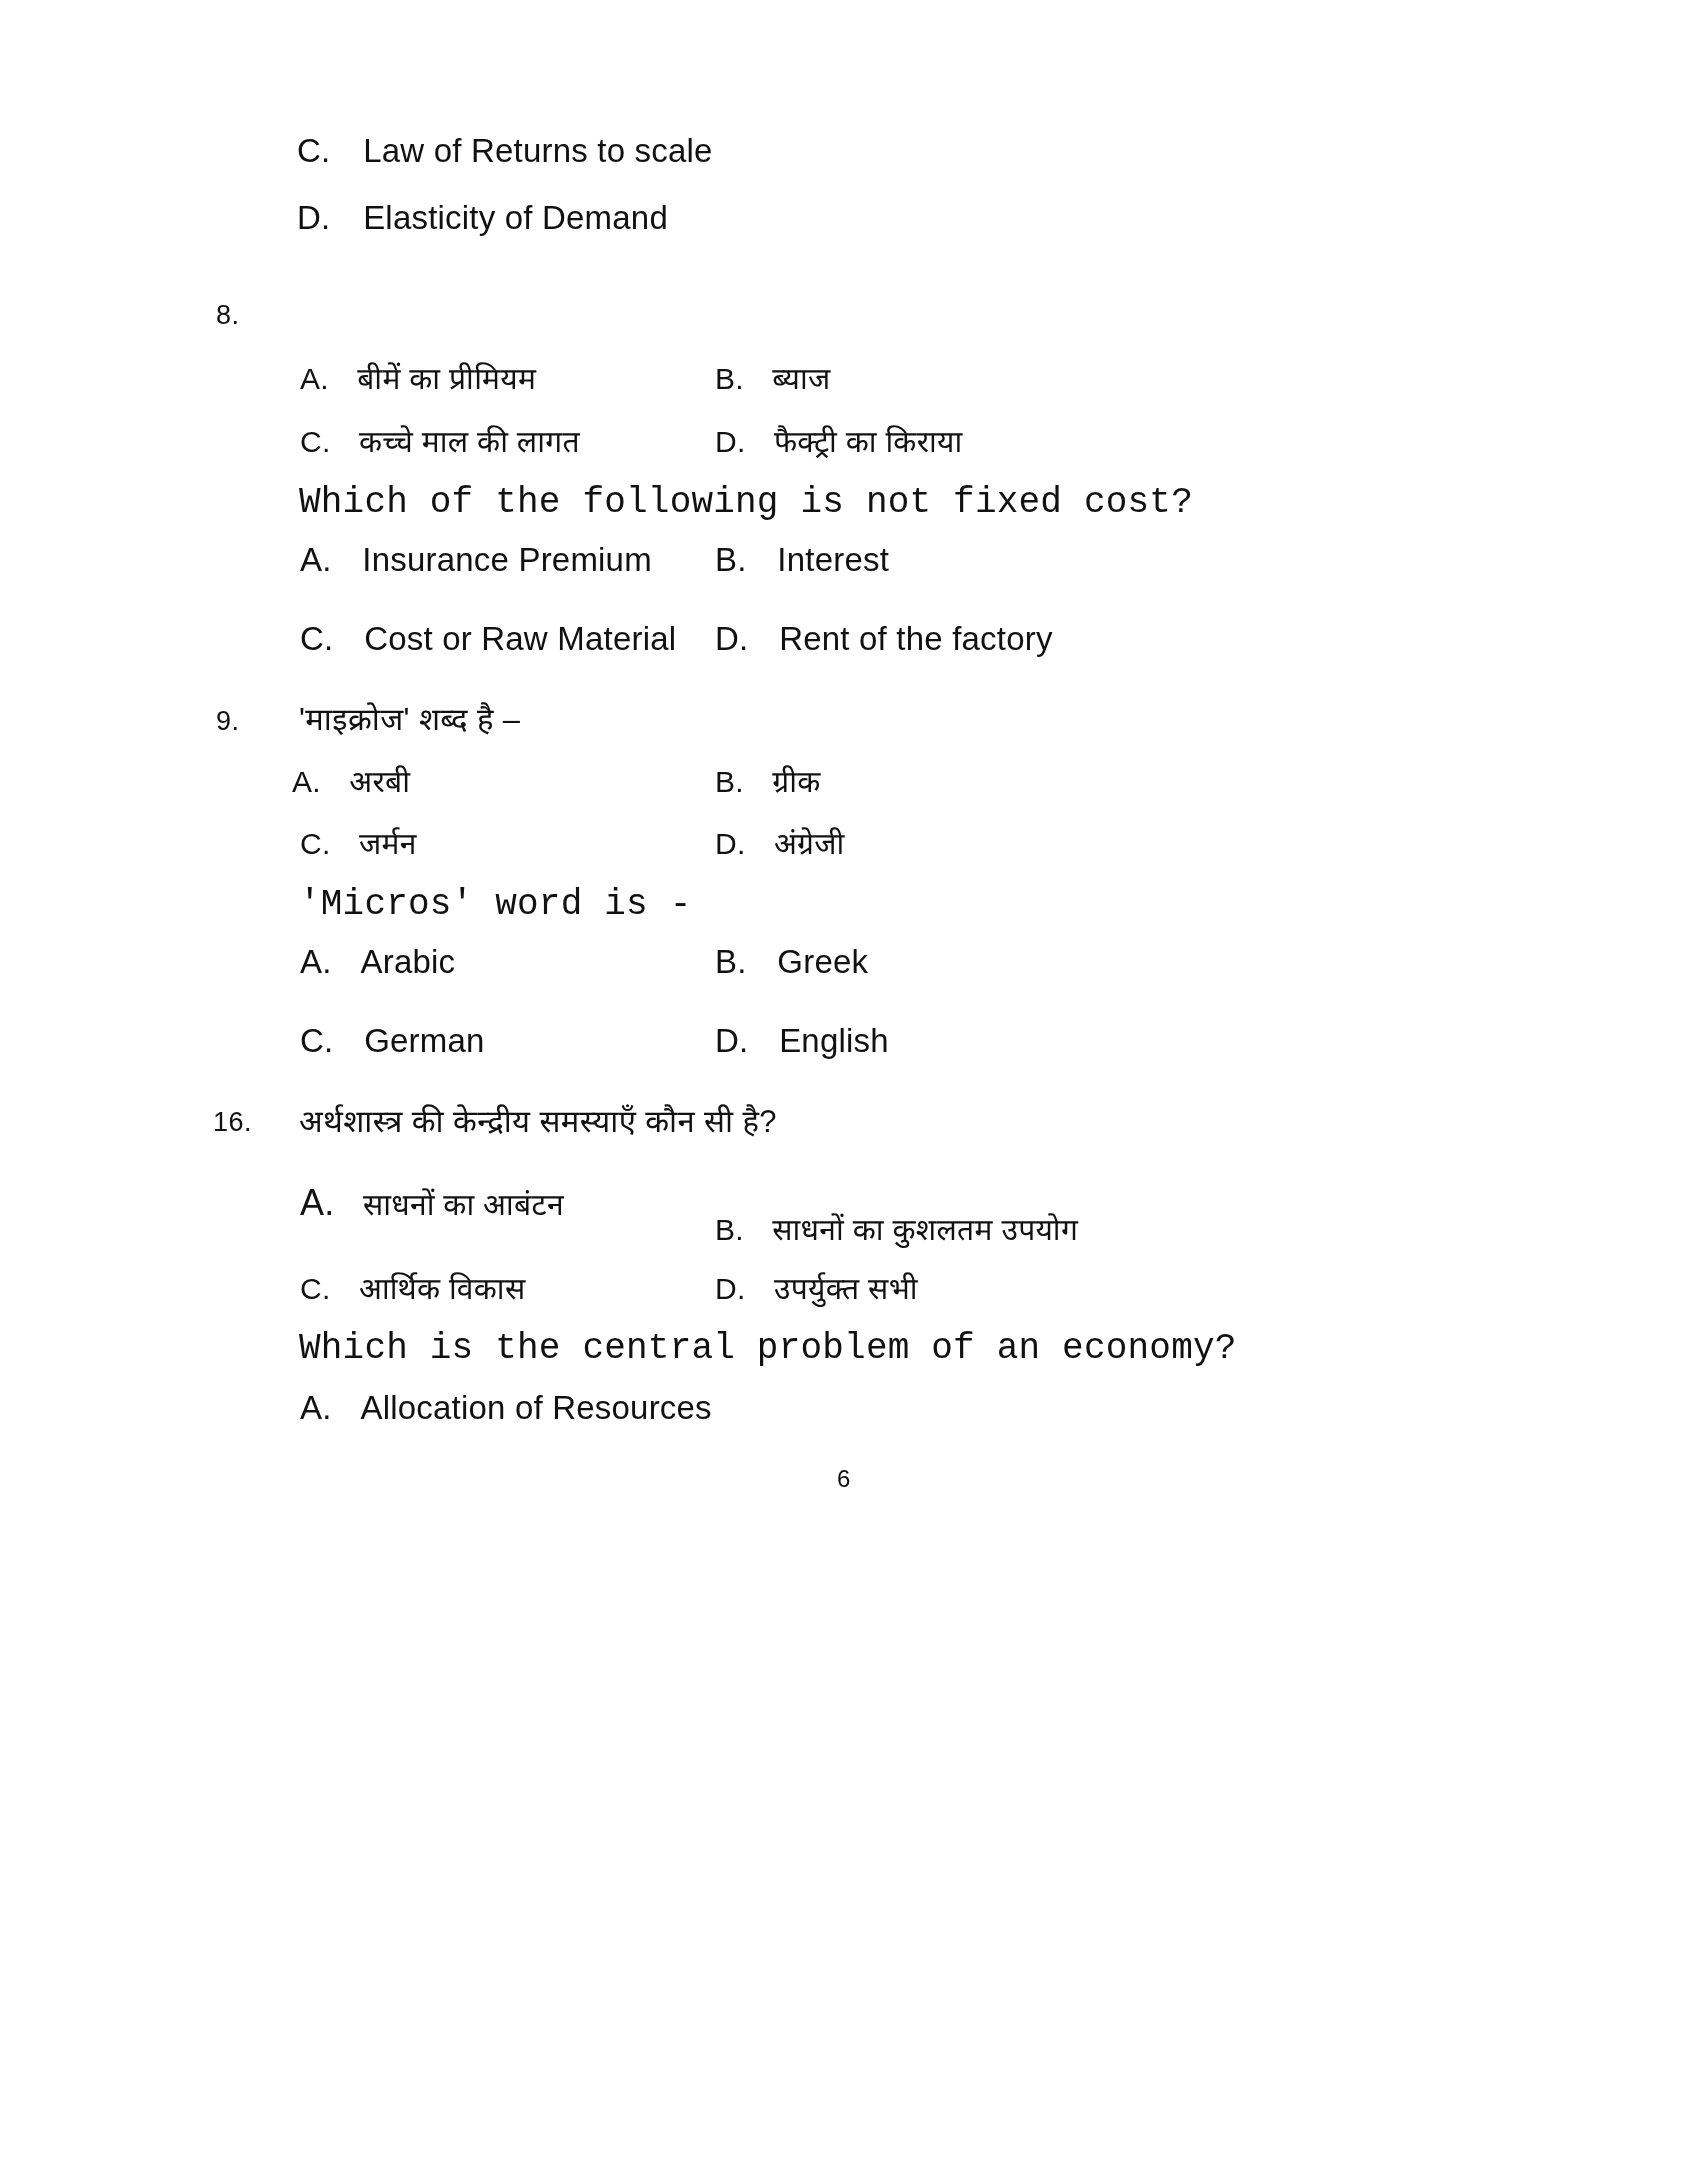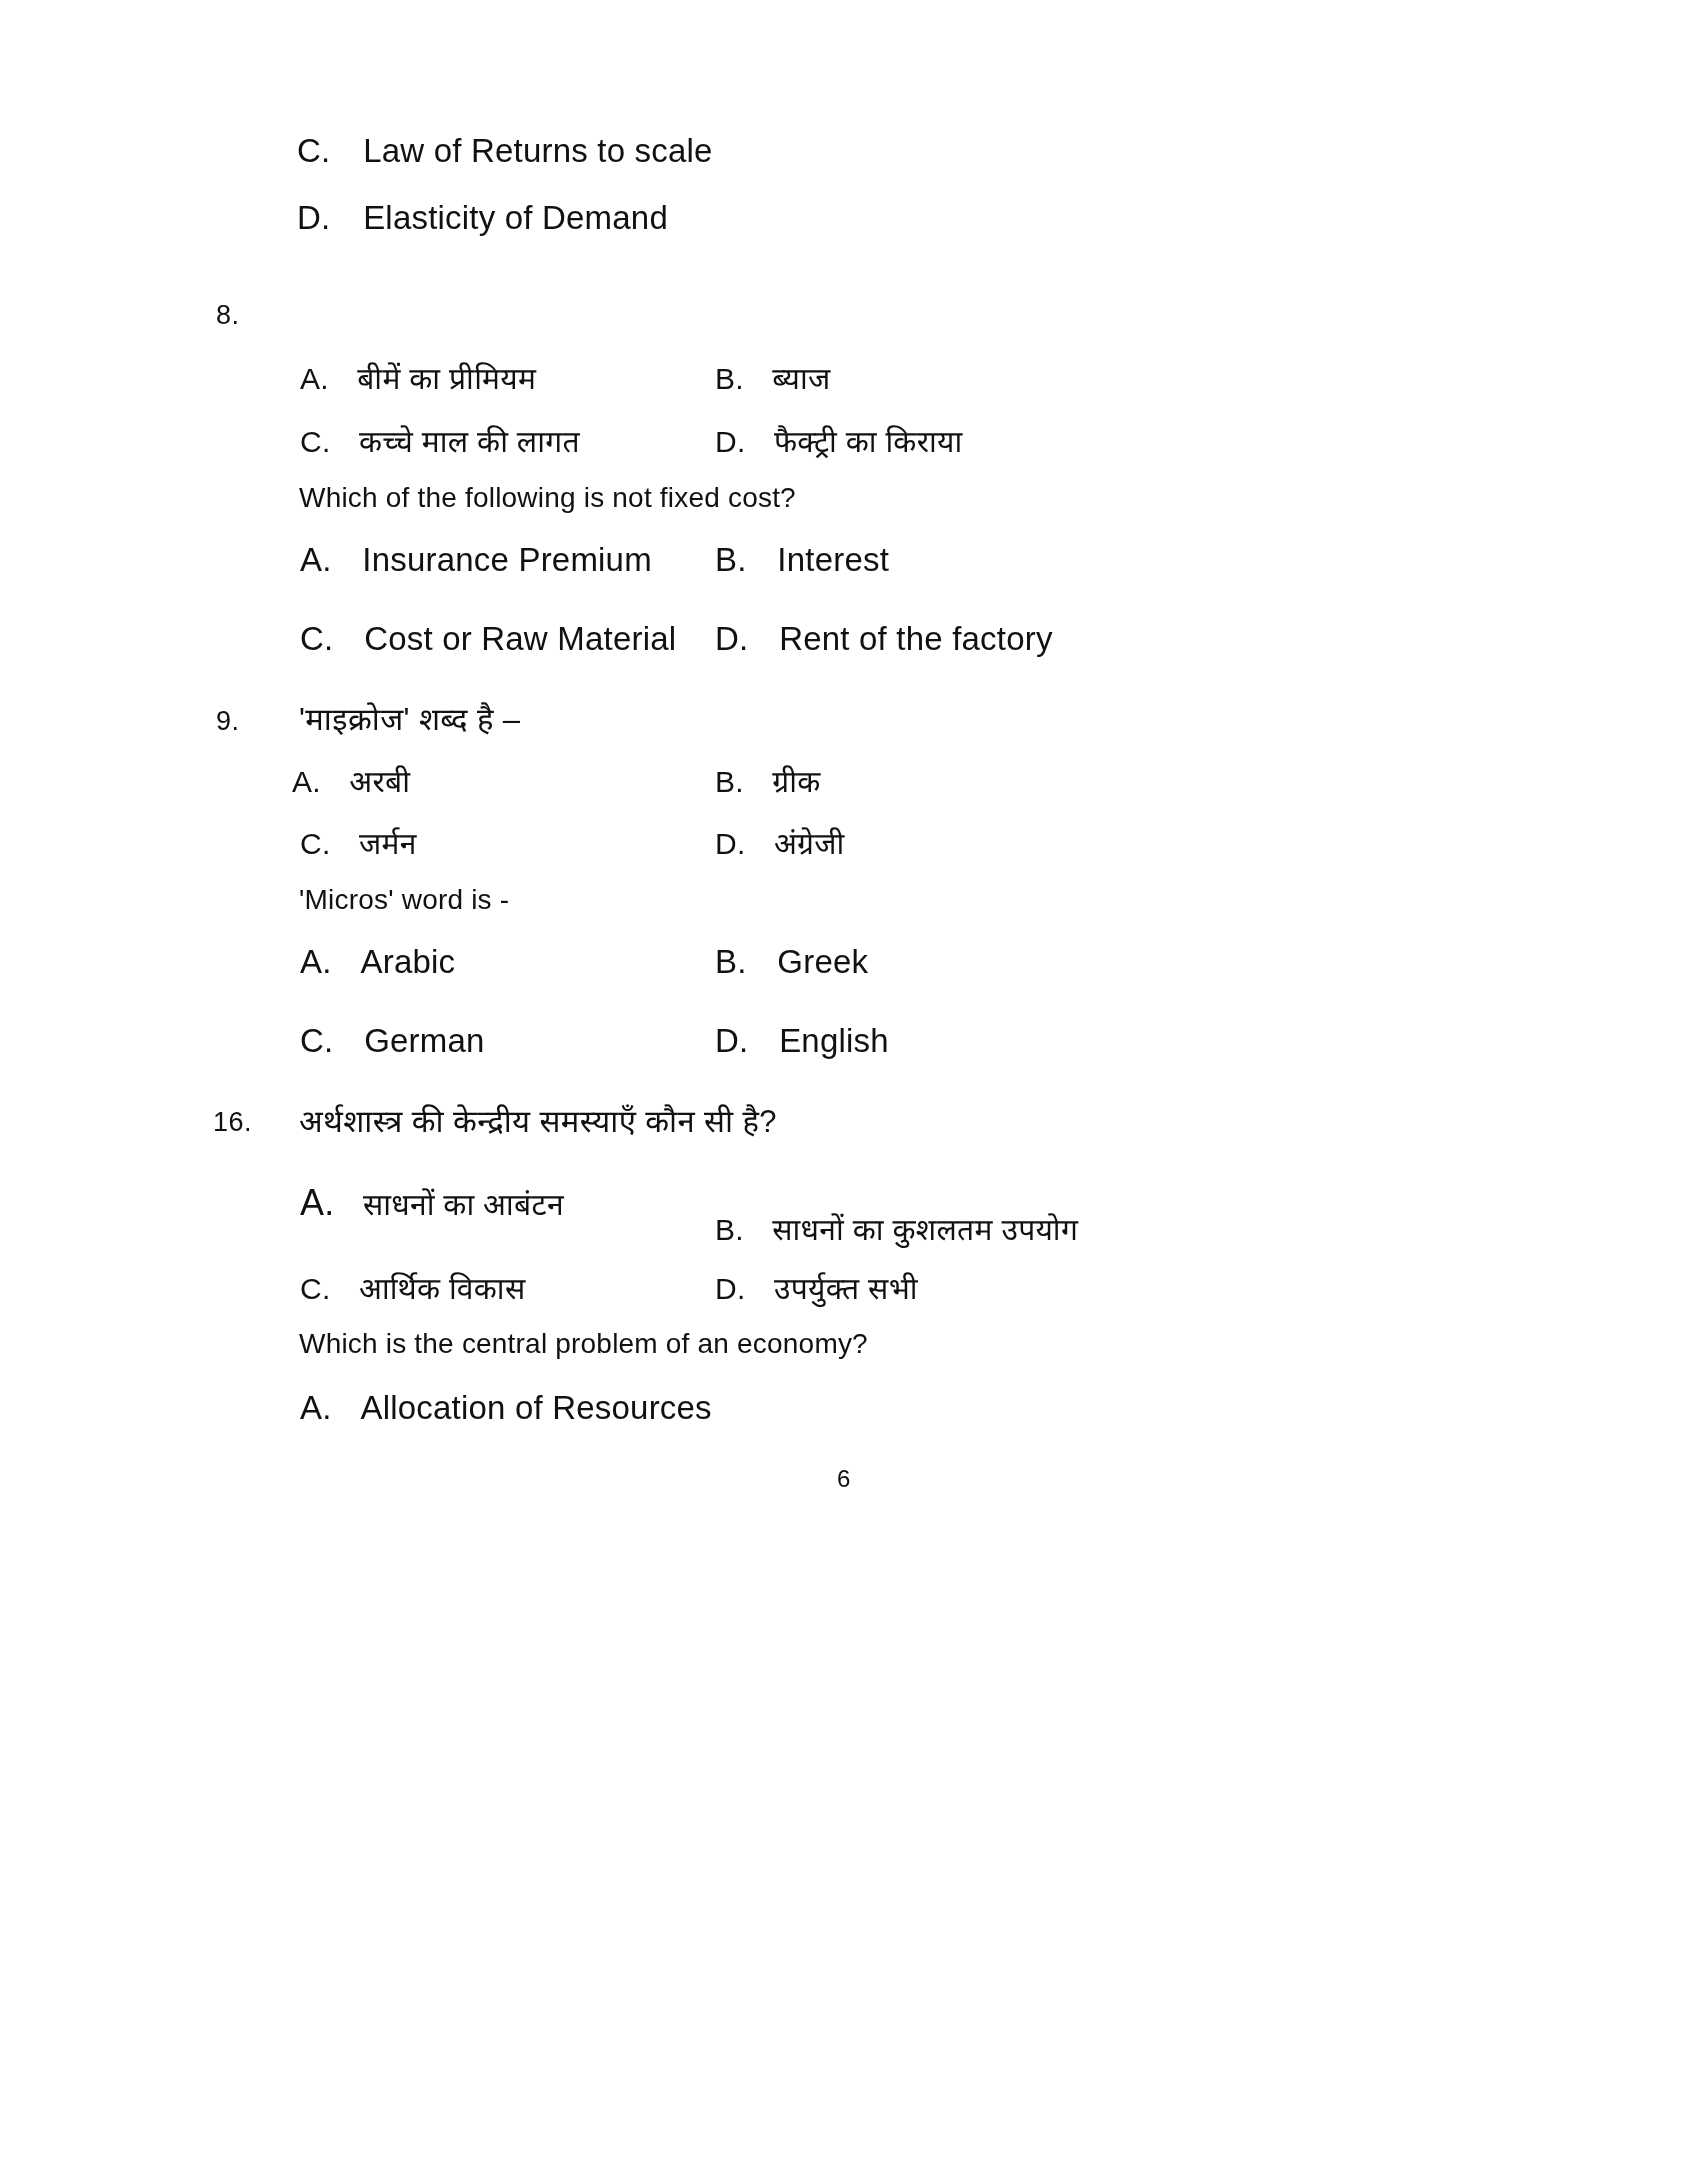--- a/index.html
+++ b/index.html
@@ -35,22 +35,22 @@
   .qtext {
     position: absolute;
     white-space: nowrap;
   }
   .hi {
     font-family: "Liberation Sans", "DejaVu Sans", sans-serif;
     font-size: 31px;
     letter-spacing: 0.4px;
   }
   .en {
-    font-family: Liberation Sans, sans-serif;
-    font-size: 28px;
+    font-family: Liberation Mono, monospace;
+    font-size: 36px;
     letter-spacing: 0.2px;
   }
   .opt-hi {
     font-family: "Liberation Sans", "DejaVu Sans", sans-serif;
     font-size: 30px;
     letter-spacing: 0.3px;
   }
   .opt-en {
     font-family: "Liberation Sans", sans-serif;
     font-size: 33px;

